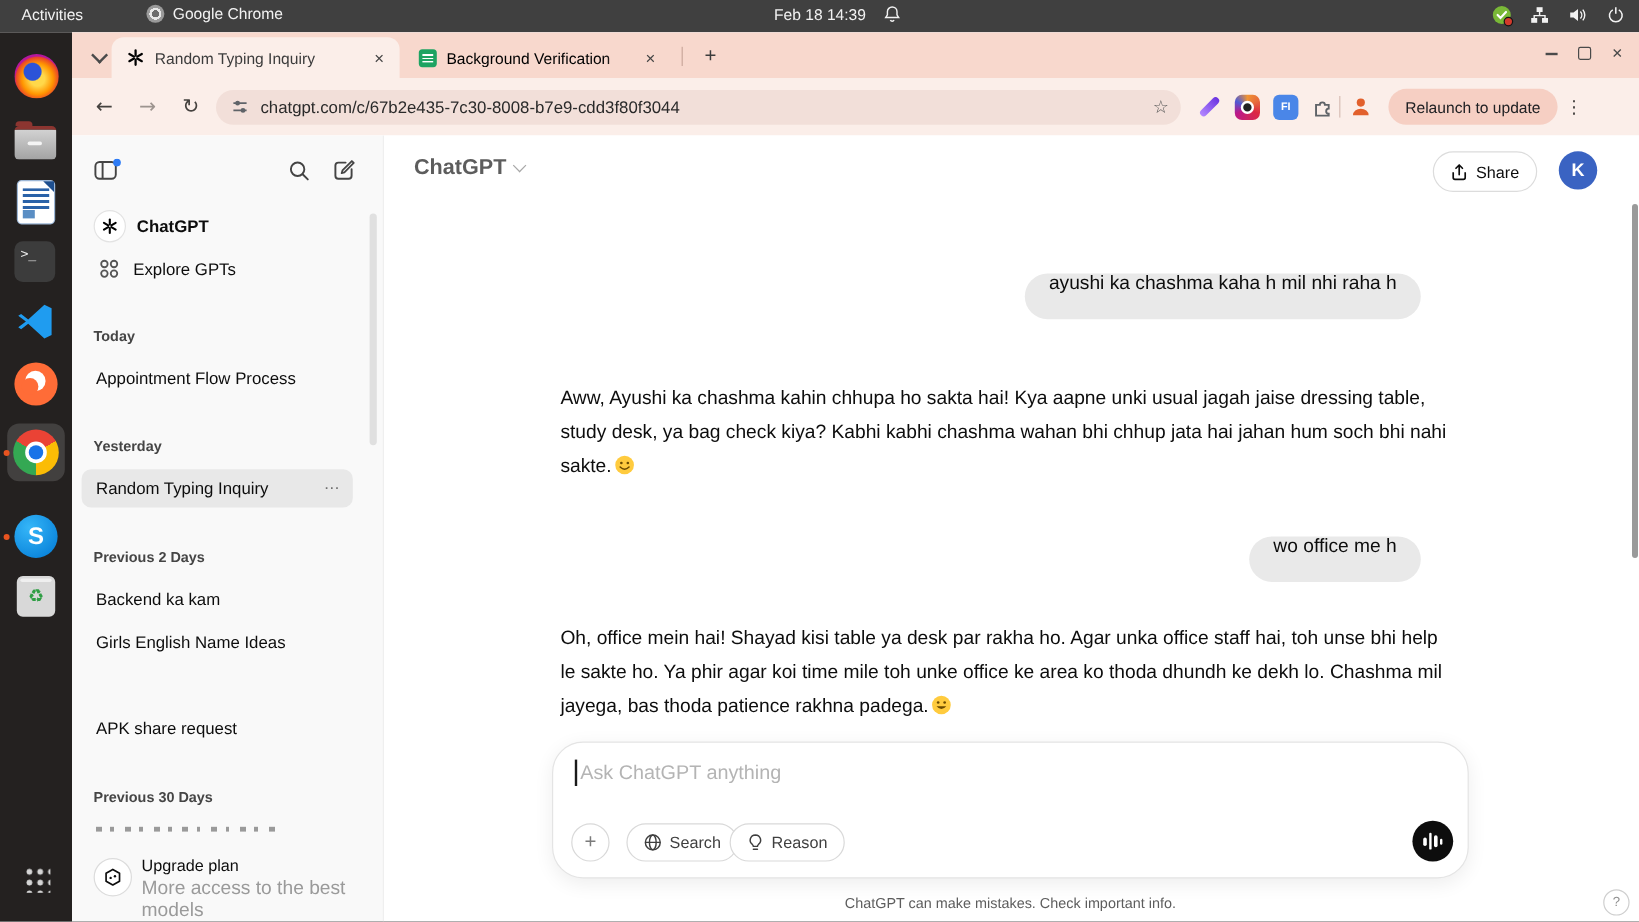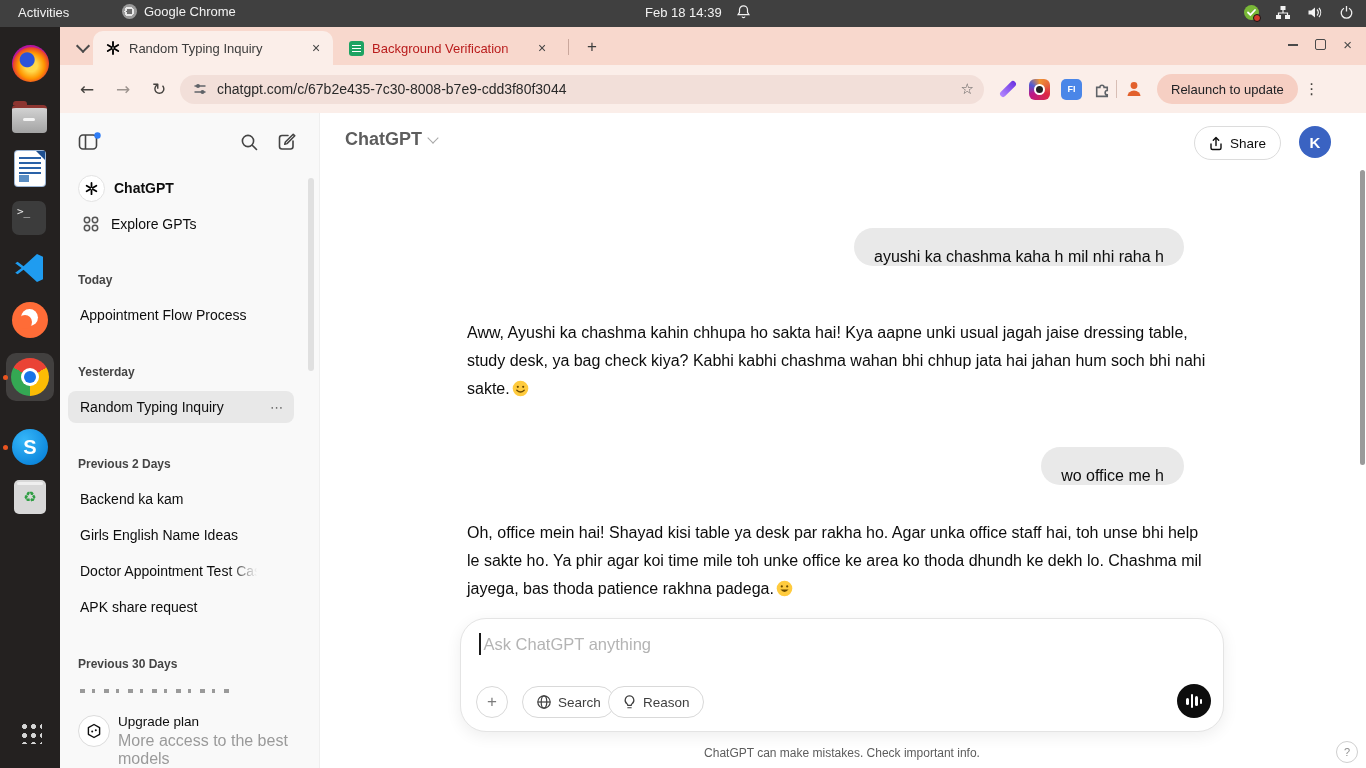--- a/index.html
+++ b/index.html
@@ -108,21 +108,21 @@
   .upg-ico{position:absolute;left:18px;top:13px;width:30px;height:30px;border-radius:50%;border:1px solid #dcdcdc;display:flex;align-items:center;justify-content:center;background:#fff;}
   .upg-title{position:absolute;left:58px;top:12px;font-size:13.5px;color:#0d0d0d;}
   .upg-sub{position:absolute;left:58px;top:30px;font-size:16px;color:#9a9a9a;}
 
   .main{position:absolute;left:260px;top:0;width:1046px;height:655px;background:#fff;}
   .m-title{position:absolute;left:25px;top:16px;font-size:18px;font-weight:700;color:#5d5d5d;display:flex;align-items:center;gap:7px;}
   .m-title .chev{border-color:#a8a8a8;width:7px;height:7px;border-width:1.6px;margin-top:-4px;}
   .share-btn{position:absolute;right:85px;top:13px;height:32px;border:1px solid #dcdcdc;border-radius:17px;display:flex;align-items:center;gap:7px;padding:0 14px;font-size:13.5px;color:#0d0d0d;background:#fff;}
   .avatar{position:absolute;right:35px;top:13px;width:32px;height:32px;border-radius:50%;background:#3A63C2;color:#fff;font-size:15px;font-weight:600;display:flex;align-items:center;justify-content:center;}
 
-  .bubble{position:absolute;right:182px;height:38px;background:#E9E9E9;border-radius:19px;display:flex;align-items:flex-end;padding:0 20px;font-size:16px;color:#0d0d0d;}
+  .bubble{position:absolute;right:182px;height:38px;background:#E9E9E9;border-radius:19px;display:flex;align-items:flex-start;padding:0 20px;font-size:16px;color:#0d0d0d;}
   .b1{top:115px;} .b2{top:334px;}
   .amsg{position:absolute;left:147px;width:742px;font-size:16px;line-height:28px;color:#0d0d0d;}
   .a1{top:194px;margin-top:12px;} .a2{top:406px;}
   .emoji{display:inline-block;vertical-align:-3px;margin-left:2px;}
 
   .composer{position:absolute;left:140px;top:505px;width:764px;height:114px;background:#fff;border:1px solid #e4e4e4;border-radius:26px;box-shadow:0 4px 16px rgba(0,0,0,.07);box-sizing:border-box;}
   .ph-row{position:absolute;left:18px;top:14px;display:flex;align-items:center;}
   .caret{width:1.5px;height:22px;background:#1a1a1a;}
   .ph{font-size:16.5px;color:#b4b4b4;margin-left:3px;}
   .c-plus{position:absolute;left:15px;bottom:13px;width:30px;height:30px;border:1px solid #d9d9d9;border-radius:50%;display:flex;align-items:center;justify-content:center;font-size:17px;color:#7b7b7b;background:#fff;}
@@ -220,21 +220,21 @@
             <rect x="10.6" y="1.6" width="2.8" height="9.4" rx="1.4" transform="rotate(240 12 12)"></rect>
             <rect x="10.6" y="1.6" width="2.8" height="9.4" rx="1.4" transform="rotate(300 12 12)"></rect>
           </g>
         </svg>
         <span class="title">Random Typing Inquiry</span>
         <span class="x">×</span>
       </div>
 
       <div class="tab inactive">
         <div class="fav sheets-fav"></div>
-        <span class="title fade-r" style="color:#b91c1c;">Background Verification</span>
+        <span class="title fade-r" style="color:#000000;">Background Verification</span>
         <span class="x">×</span>
       </div>
 
       <div class="tab-div"></div>
       <div class="newtab">+</div>
 
       <div class="winbtns">
         <div class="winbtn-min"></div>
         <div class="winbtn-max"></div>
         <div class="winbtn-close">×</div>
@@ -341,23 +341,20 @@
           <span class="dots">⋯</span>
         </div>
 
         <div class="sb-section" style="top:344px;">Previous 2 Days</div>
         <div class="sb-item" style="top:370px;">
             <span>Backend ka kam</span>
           </div>
         <div class="sb-item" style="top:406px;">
             <span>Girls English Name Ideas</span>
           </div>
-        <div class="sb-item" style="top:442px;">
-            <span class="fade-r">Doctor Appointment Test Cas</span>
-          </div>
         <div class="sb-item" style="top:478px;">
             <span>APK share request</span>
           </div>
 
         <div class="sb-section" style="top:544px;">Previous 30 Days</div>
         <div class="clipped"></div>
 
         <div class="upgrade">
           <div class="upg-ico">
             <svg width="16" height="16" viewBox="0 0 16 16">

